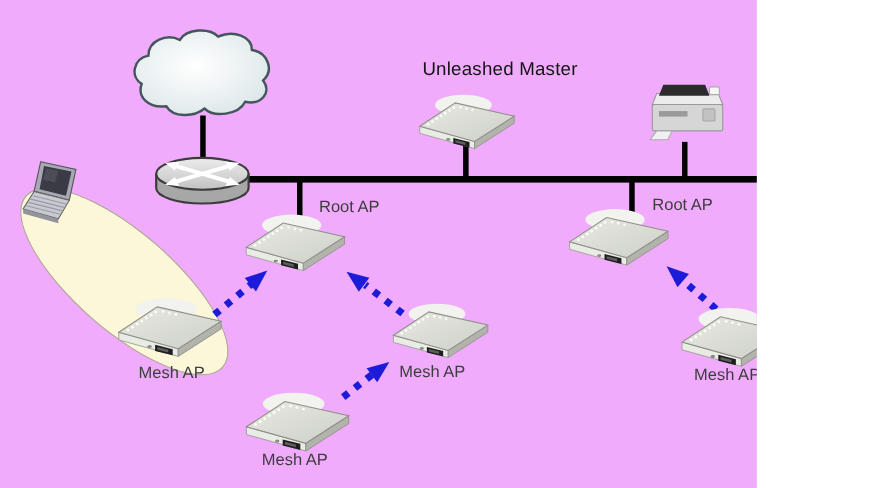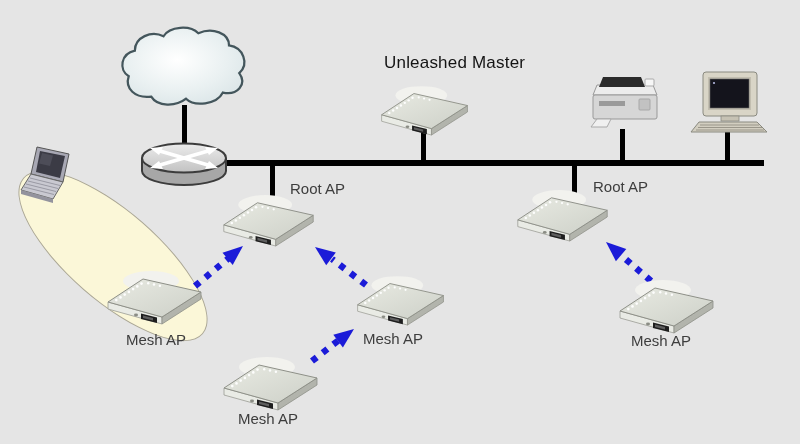--- a/index.html
+++ b/index.html
@@ -2,21 +2,21 @@
 <html style="--mesh-link-blue: #1b1bd8; --coverage-beam-fill: #fbf7d8; --backbone-black: #000000;"><head>
 <meta charset="utf-8">
 <style>
   :root{
     --mesh-link-blue:#1b1bd8;
     --coverage-beam-fill:#fbf7d8;
     --backbone-black:#000000;
   }
   html,body{margin:0;padding:0;background:#fff;}
   .canvas{
-    position:relative;width:800px;height:444px;background:#e5e5e5;
+    position:relative;width:688px;height:444px;background:#f0abfc;
     overflow:hidden;font-family:"DejaVu Sans",sans-serif;
   }
   .layer{position:absolute;left:0;top:0;pointer-events:none;}
   .beam{
     position:absolute;left:-6px;top:211px;width:236px;height:88px;
     border-radius:50%;background:var(--coverage-beam-fill);
     border:1px solid #aaa694;transform:rotate(41deg);z-index:1;
   }
   .wire{position:absolute;background:var(--backbone-black);z-index:2;}
   .dev{position:absolute;z-index:3;}

